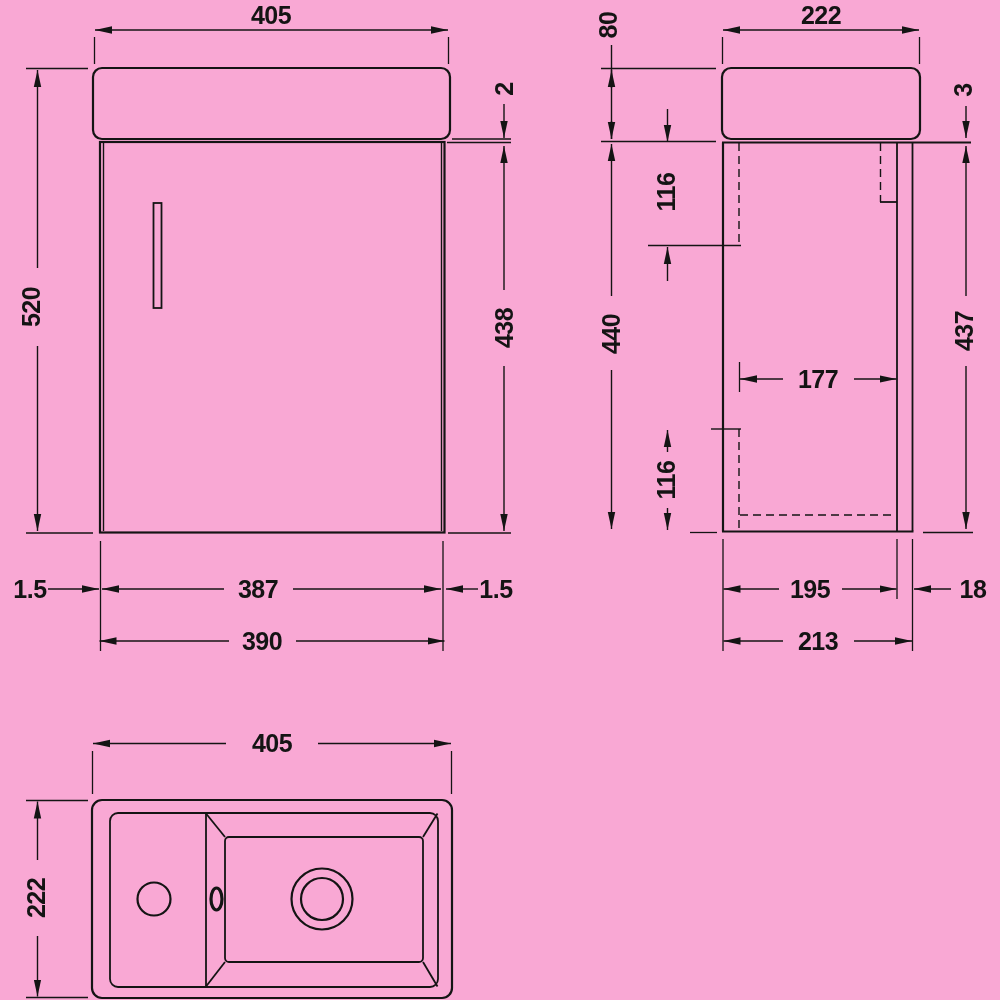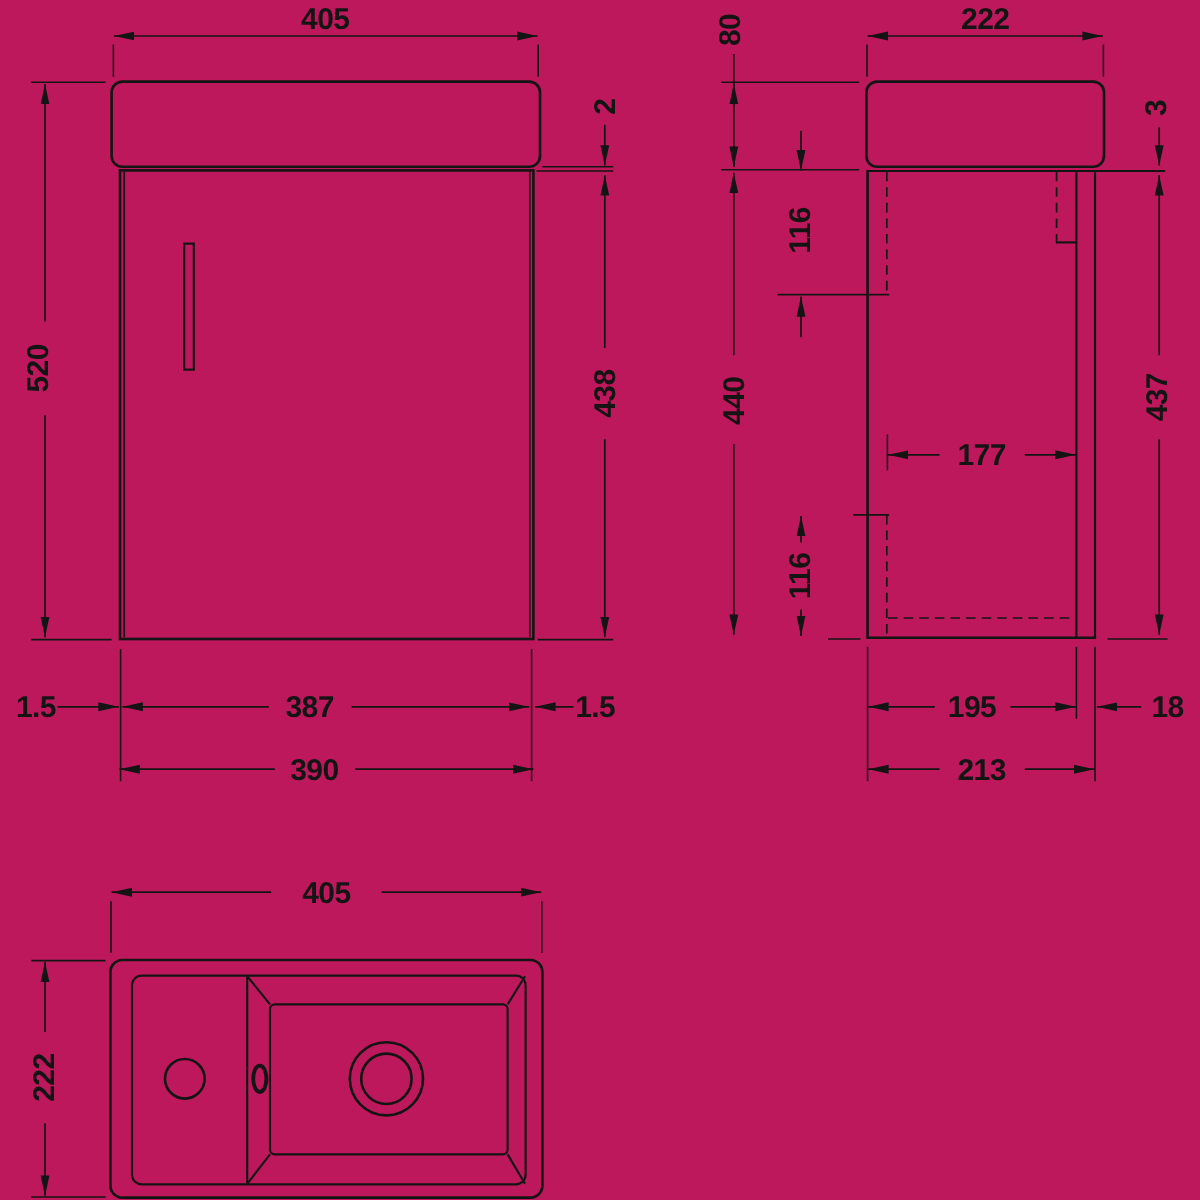--- a/index.html
+++ b/index.html
@@ -1,16 +1,16 @@
 <!DOCTYPE html>
 <html><head>
 <meta charset="utf-8">
 <style>
   html,body{margin:0;padding:0;background:#ffffff;}
-  .stage{position:relative;width:1000px;height:1000px;background:#be185d;overflow:hidden;}
+  .stage{position:relative;width:1000px;height:1000px;background:#f9a8d4;overflow:hidden;}
   svg{display:block;}
   
   .ln{stroke:#141414;stroke-width:2.2;fill:none;stroke-linejoin:miter;}
   .ln2{stroke:#141414;stroke-width:1.8;fill:none;}
   .thin{stroke:#141414;stroke-width:1.4;fill:none;}
   
   .dim{stroke:#141414;stroke-width:1.4;fill:none;}
   .ext{stroke:#141414;stroke-width:1.3;fill:none;}
   .dash{stroke-dasharray:8 5;}
   .thick-ellipse{stroke:#141414;stroke-width:3.2;fill:none;}

